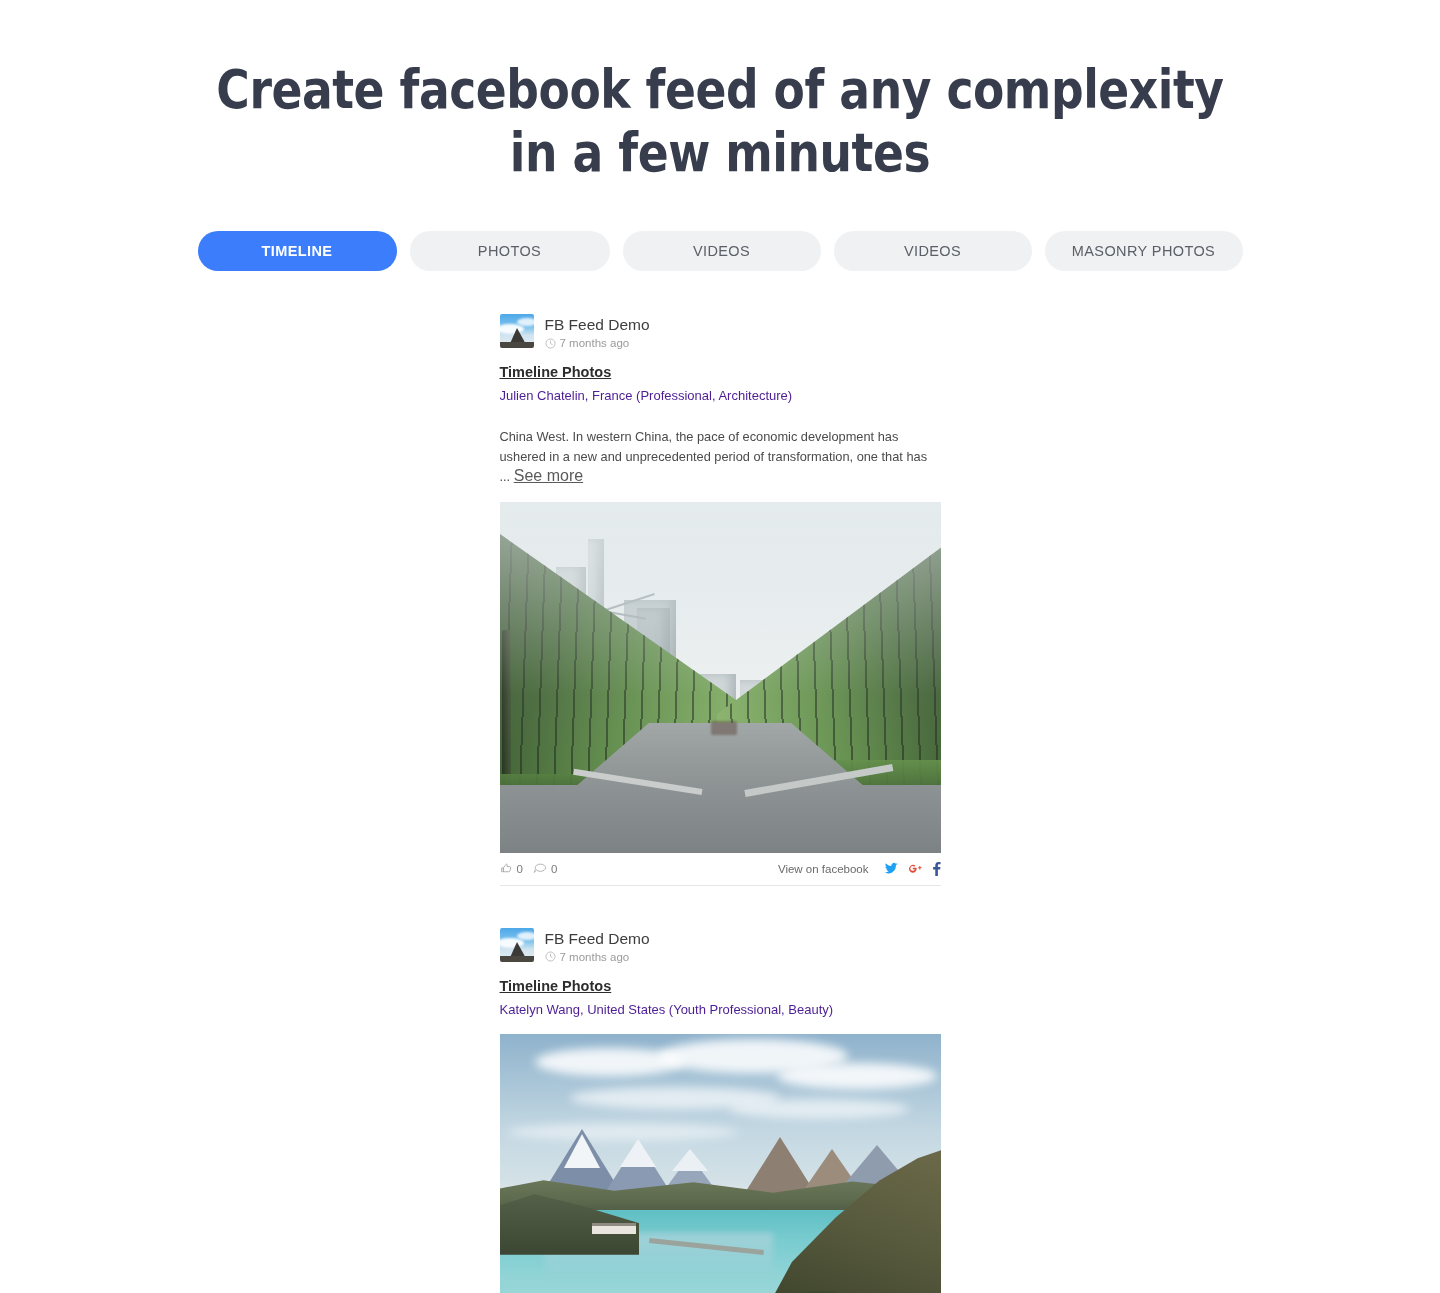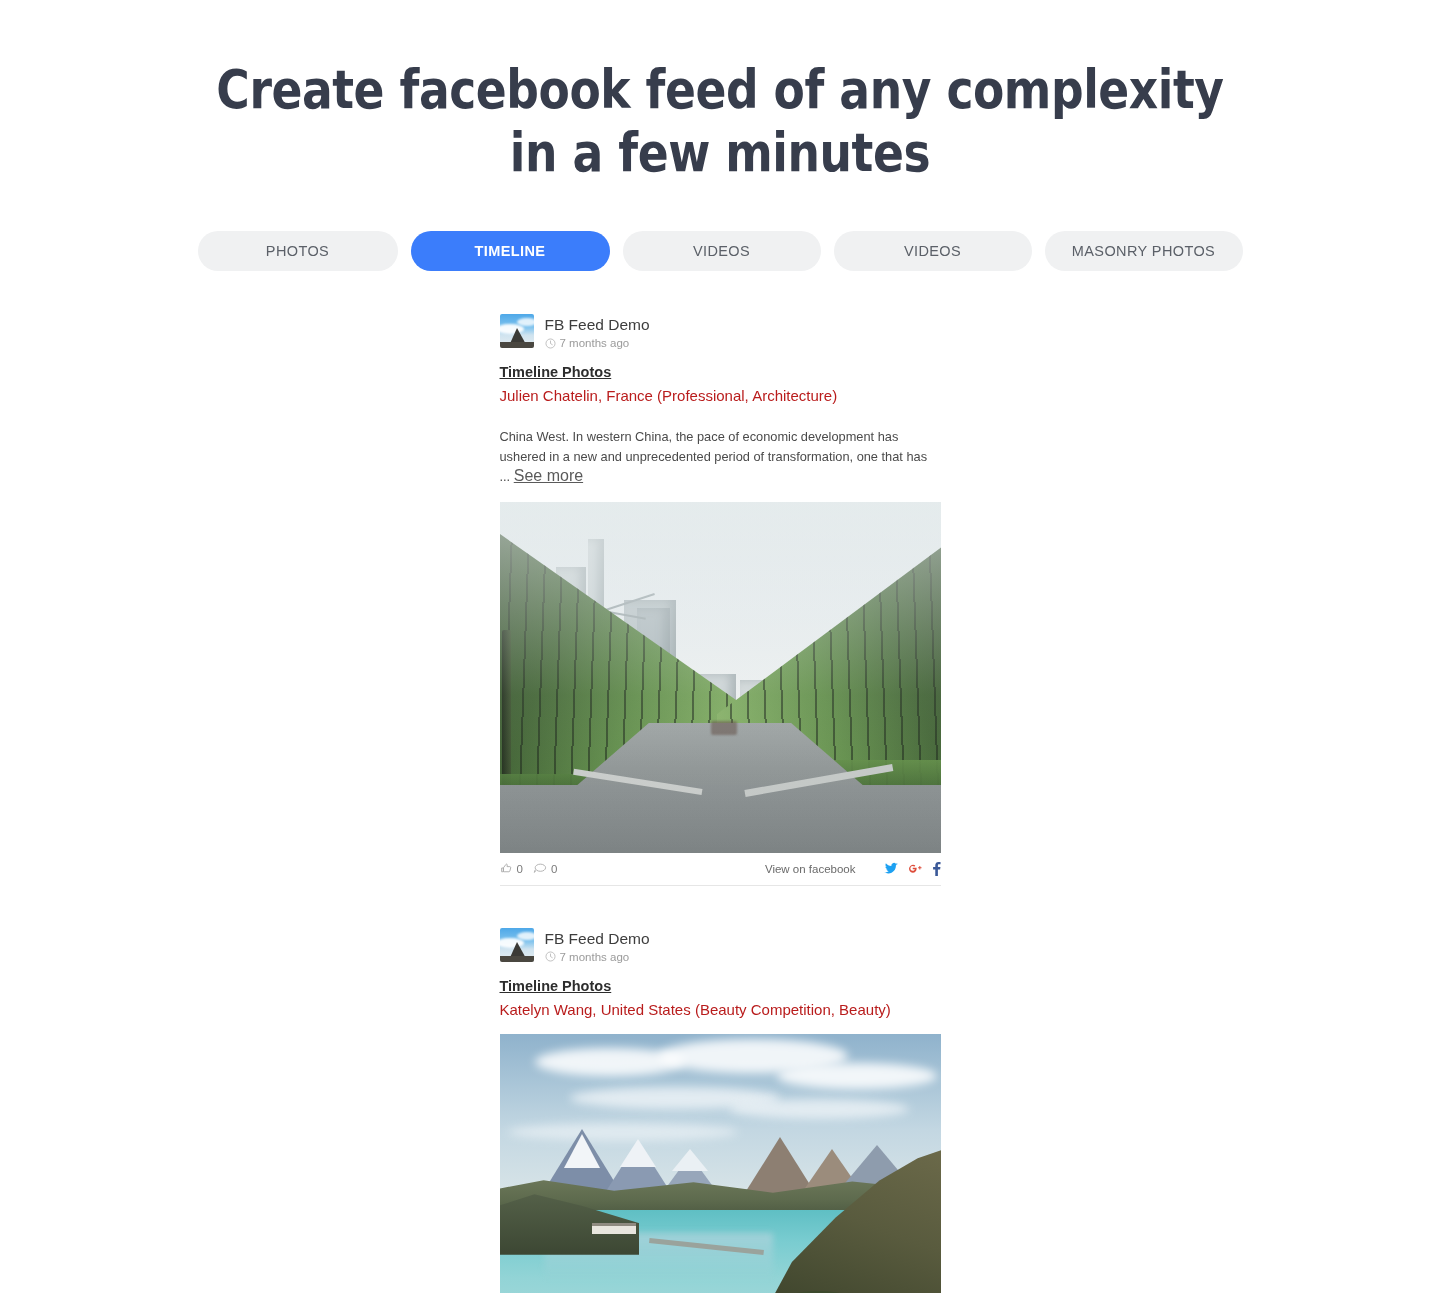--- a/index.html
+++ b/index.html
@@ -131,22 +131,22 @@
     margin-top: 15px;
     font-size: 14.5px;
     font-weight: 700;
     color: #2d2d2d;
     text-decoration: underline;
     cursor: pointer;
     display: inline-block;
   }
   .post-subtitle {
     margin-top: 6px;
-    font-size: 15px;
-    color: #b91c1c;
+    font-size: 13px;
+    color: #4c1d95;
     line-height: 18px;
   }
   .post-body {
     margin-top: 22px;
     font-size: 12.8px;
     color: #4a4a4a;
     line-height: 19.5px;
   }
   .see-more {
     font-size: 16px;
@@ -334,39 +334,39 @@
     font-size: 11.5px;
     color: #8d8d8d;
   }
   .stats { display: flex; align-items: center; gap: 10px; }
   .stat { display: flex; align-items: center; gap: 4px; cursor: pointer; }
   .stat svg { display: block; }
   .stat-value { font-size: 11.5px; color: #7a7a7a; }
 
   .share { display: flex; align-items: center; gap: 9px; }
   .view-link {
-    font-size: 11.5px; color: #6a6a6a; cursor: pointer; margin-right: 19px;
+    font-size: 11.5px; color: #6a6a6a; cursor: pointer; margin-right: 6px;
   }
   .sicon { cursor: pointer; display: block; }
 
   .post-gap { height: 34px; }
 </style>
 </head>
 <body>
 
 <div class="page">
 
   <div class="headline">
     <span class="headline-line">Create facebook feed of any complexity</span>
     <span class="headline-line">in a few minutes</span>
   </div>
 
   <div class="tabbar">
+    <button class="tab w1 active">TIMELINE</button>
     <button class="tab w2">PHOTOS</button>
-    <button class="tab w1 active">TIMELINE</button>
     <button class="tab w3">VIDEOS</button>
     <button class="tab w4">VIDEOS</button>
     <button class="tab w5">MASONRY PHOTOS</button>
   </div>
 
   <div class="feed">
 
     <div class="post">
 
       <div class="post-head">
@@ -469,21 +469,21 @@
             <svg class="clock-icon" viewBox="0 0 16 16">
               <circle cx="8" cy="8" r="6.6" fill="none" stroke="#b5b5b5" stroke-width="1.2"></circle>
               <path d="M8 4.3V8l2.6 1.7" fill="none" stroke="#b5b5b5" stroke-width="1.2" stroke-linecap="round"></path>
             </svg>
             <span>7 months ago</span>
           </div>
         </div>
       </div>
 
       <div class="post-title">Timeline Photos</div>
-      <div class="post-subtitle">Katelyn Wang, United States (Beauty Competition, Beauty)</div>
+      <div class="post-subtitle">Katelyn Wang, United States (Youth Professional, Beauty)</div>
 
       <div class="post-media media-2">
         <div class="art2">
           <div class="sky2"></div>
           <div class="cl cl1"></div>
           <div class="cl cl2"></div>
           <div class="cl cl3"></div>
           <div class="cl cl4"></div>
           <div class="cl cl5"></div>
           <div class="cl cl6"></div>

